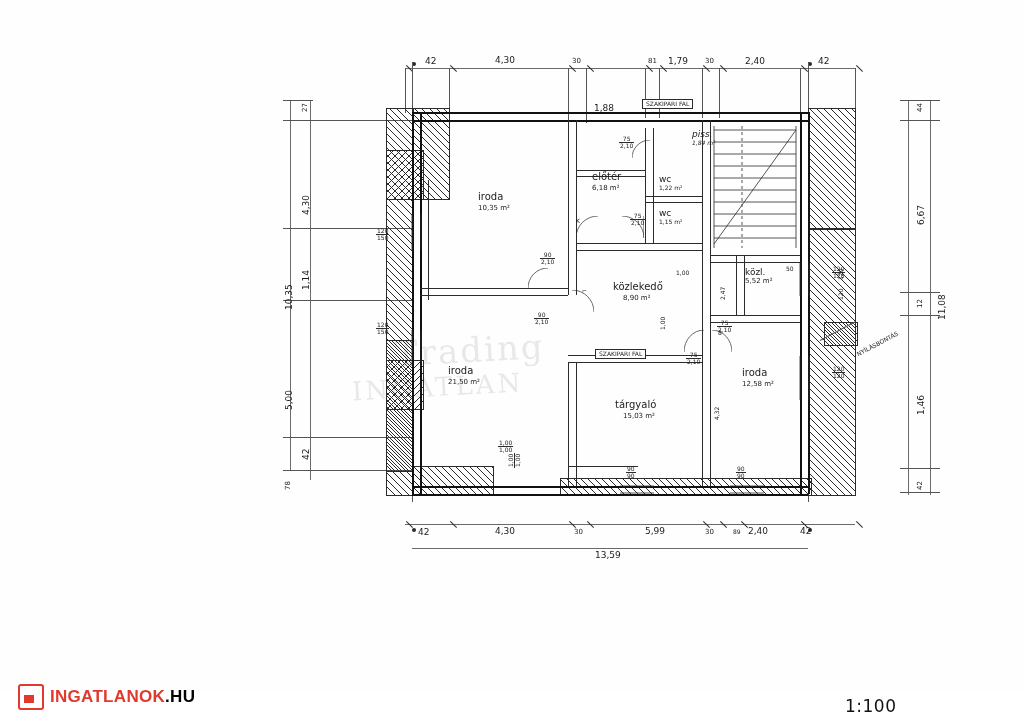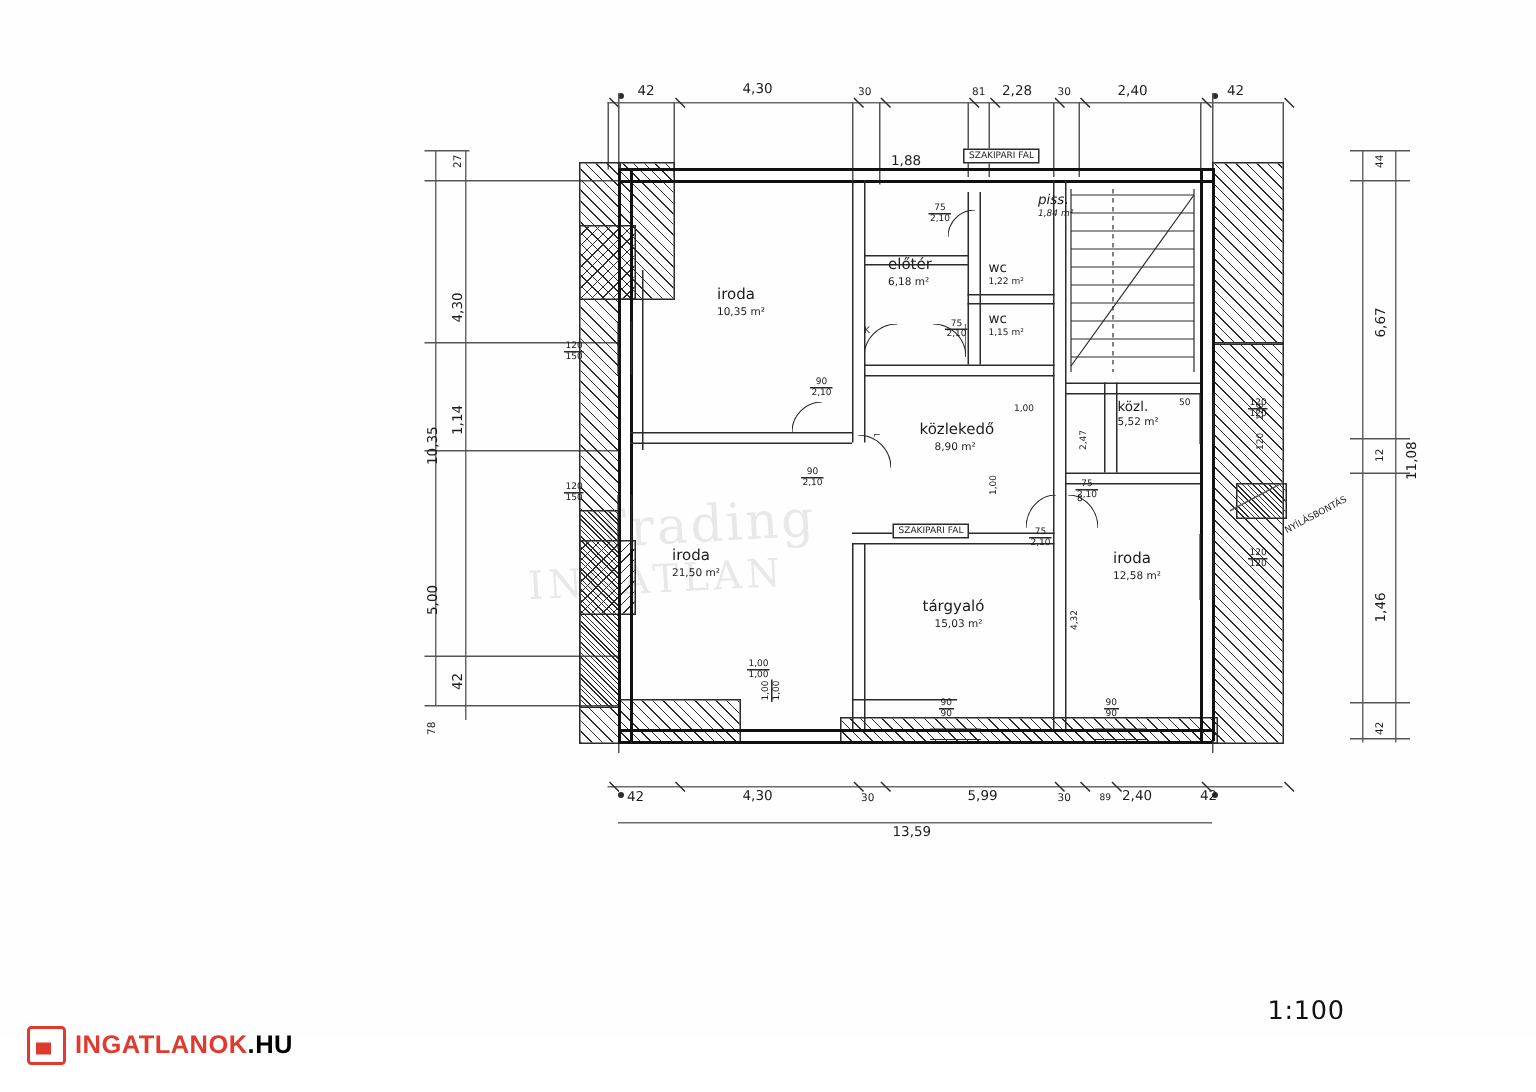--- a/index.html
+++ b/index.html
@@ -48,21 +48,21 @@
       font-size:34px;color:rgba(120,120,120,0.16);letter-spacing:2px;
       transform:rotate(-3deg);user-select:none;pointer-events:none;}
   .wm2{position:absolute;left:352px;top:372px;font-family:"DejaVu Serif",serif;
       font-size:26px;color:rgba(120,120,120,0.16);letter-spacing:3px;
       transform:rotate(-3deg);user-select:none;pointer-events:none;}
 
   
   .footer{position:absolute;left:0;right:0;bottom:0;height:36px;background:#ffffff;}
   .footer-title{position:absolute;left:430px;top:676px;font-size:17px;
       font-family:"DejaVu Sans",sans-serif;color:#111;letter-spacing:.5px;}
-  .footer-scale{position:absolute;left:845px;top:664px;font-size:17px;
+  .footer-scale{position:absolute;left:845px;top:696px;font-size:17px;
       font-family:"DejaVu Sans",sans-serif;color:#111;letter-spacing:.5px;text-align:right;}
 
   .brand{position:absolute;left:18px;top:684px;display:flex;align-items:center;gap:6px;}
   .brand-mark{width:22px;height:22px;border:2px solid #e03a2f;border-radius:3px;position:relative;}
   .brand-mark:after{content:"";position:absolute;left:4px;top:9px;width:10px;height:8px;
       background:#e03a2f;}
   .brand-txt{font-size:17px;font-weight:bold;color:#e03a2f;letter-spacing:.3px;}
   .brand-txt span{color:#000000;font-weight:bold;}
 </style>
 </head>
@@ -86,21 +86,21 @@
   <div class="tick" style="left:800px;top:68px;"></div>
   <div class="tick" style="left:855px;top:68px;"></div>
   <div class="dot" style="left:412px;top:62px;"></div>
   <div class="dot" style="left:808px;top:62px;"></div>
 
   <div class="lbl hand" style="left:425px;top:57px;">42</div>
   <div class="lbl hand" style="left:495px;top:56px;">4,30</div>
   <div class="lbl hand tiny" style="left:572px;top:58px;">30</div>
   <div class="lbl hand" style="left:594px;top:57px;margin-top:47px;">1,88</div>
   <div class="lbl hand tiny" style="left:648px;top:58px;">81</div>
-  <div class="lbl hand" style="left:668px;top:57px;">2,28</div>
+  <div class="lbl hand" style="left:668px;top:57px;">1,79</div>
   <div class="lbl hand tiny" style="left:705px;top:58px;">30</div>
   <div class="lbl hand" style="left:745px;top:57px;">2,40</div>
   <div class="lbl hand" style="left:818px;top:57px;">42</div>
 
   <div class="vline thin" style="left:405px;top:68px;height:45px;"></div>
   <div class="vline thin" style="left:412px;top:62px;height:440px;"></div>
   <div class="vline thin" style="left:449px;top:68px;height:50px;"></div>
   <div class="vline thin" style="left:568px;top:68px;height:55px;"></div>
   <div class="vline thin" style="left:586px;top:68px;height:55px;"></div>
   <div class="vline thin" style="left:645px;top:68px;height:50px;"></div>

